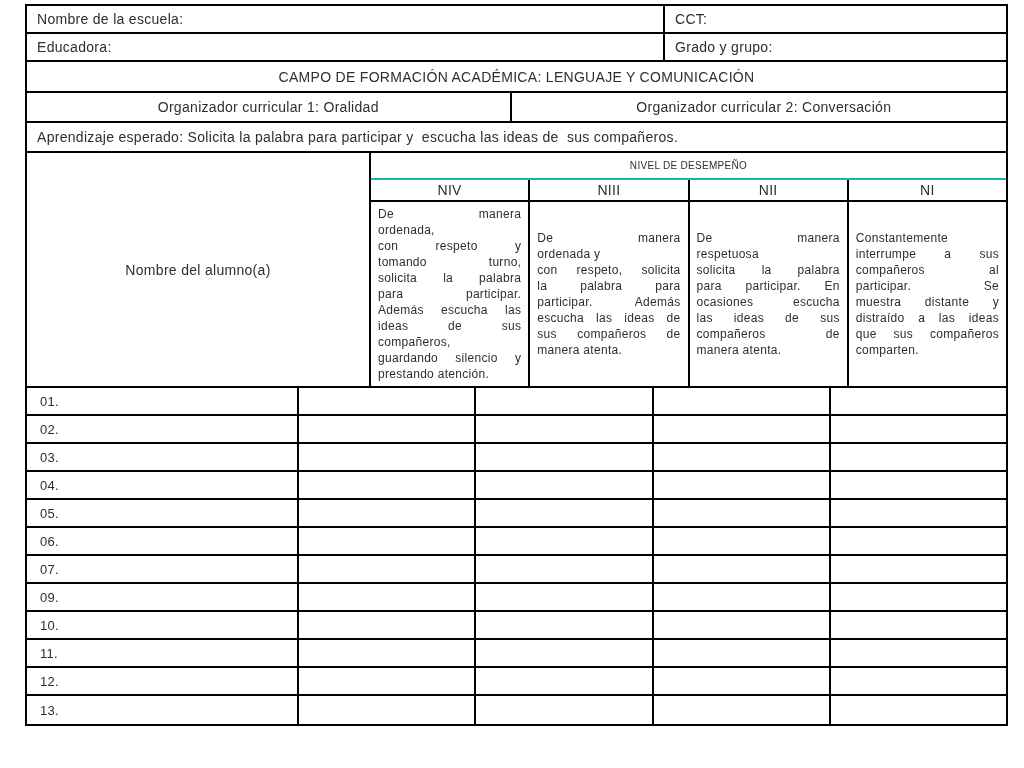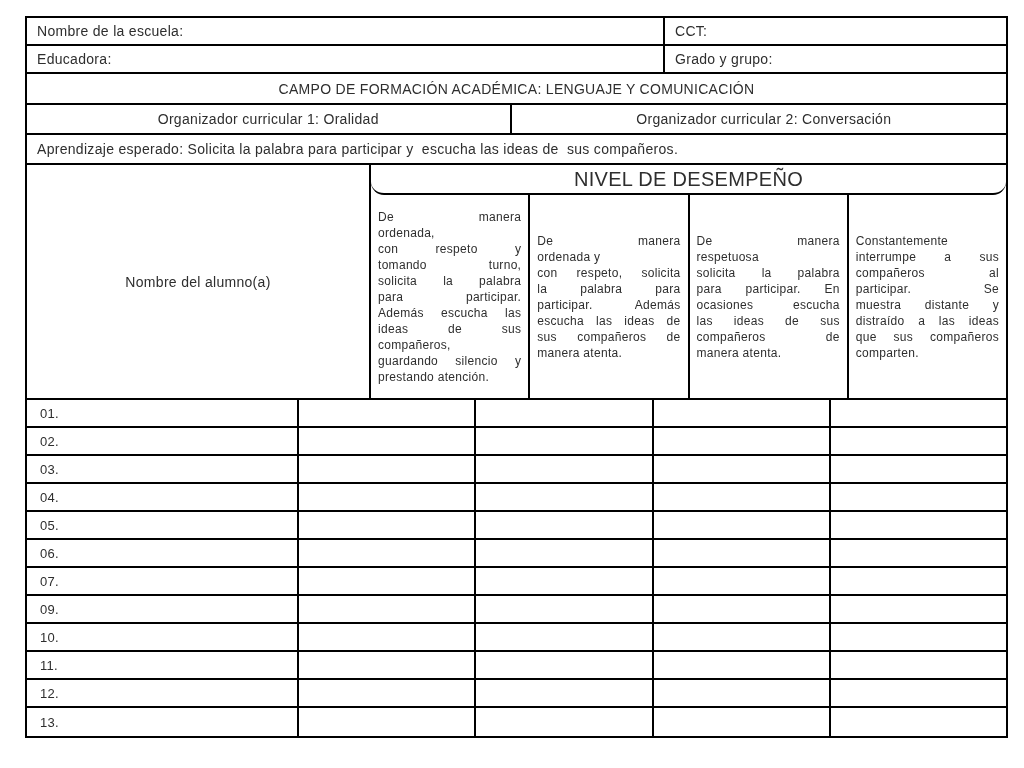--- a/index.html
+++ b/index.html
@@ -6,21 +6,21 @@
   html, body {
     margin: 0; padding: 0;
     width: 1024px; height: 768px;
     background: #ffffff;
     font-family: "Liberation Sans", sans-serif;
     color: #2e2e2e;
     letter-spacing: 0.3px;
   }
   .sheet {
     position: absolute;
-    left: 25px; top: 16px;
+    left: 25px; top: 4px;
     width: 983px;
     border: 2px solid #000;
     background: #fff;
   }
   .row { display: flex; border-bottom: 2px solid #000; }
   .h28 { height: 28px; }
   .h30 { height: 30px; gap: 10px; }
   .h31 { height: 31px; }
   .hhead { height: 235px; }
   .cell {
@@ -34,24 +34,23 @@
   .cell.no-br { border-right: none; }
   .cell.center { justify-content: center; text-align: center; }
   .w638 { width: 638px; }
   .half { width: 50%; }
   .prewrap { white-space: pre-wrap; }
 
   
   .name-col { width: 344px; }
   .levels { flex: 1; display: flex; flex-direction: column; }
   .lvl-title {
-    height: 30px; border-bottom: 2px solid #000000;
+    height: 30px; border-bottom: 2px solid #14b8a6;
     display: flex; align-items: center; justify-content: center;
-    font-size: 20px;
-    border-radius: 13px;
+    font-size: 10px;
   }
   .lvl-codes { height: 25px; display: flex; border-bottom: 2px solid #000; }
   .lvl-code {
     flex: 1; border-right: 2px solid #000;
     display: flex; align-items: center; justify-content: center;
     font-size: 14px;
   }
   .lvl-code:last-child { border-right: none; }
   .lvl-descs { flex: 1; display: flex; }
   .lvl-desc {
@@ -120,20 +119,26 @@
   </div>
 
   <div class="row hhead">
     <div class="cell name-col center">
       <span>Nombre del alumno(a)</span>
     </div>
     <div class="levels no-br">
       <div class="lvl-title">
         <span>NIVEL DE DESEMPEÑO</span>
       </div>
+      <div class="lvl-codes">
+          <div class="lvl-code">NIV</div>
+          <div class="lvl-code">NIII</div>
+          <div class="lvl-code">NII</div>
+          <div class="lvl-code">NI</div>
+        </div>
       <div class="lvl-descs">
           <div class="lvl-desc">
             <div class="desc-line j">De manera</div>
             <div class="desc-line">ordenada,</div>
             <div class="desc-line j">con respeto y</div>
             <div class="desc-line j">tomando turno,</div>
             <div class="desc-line j">solicita la palabra</div>
             <div class="desc-line j">para participar.</div>
             <div class="desc-line j">Además escucha las</div>
             <div class="desc-line j">ideas de sus</div>

